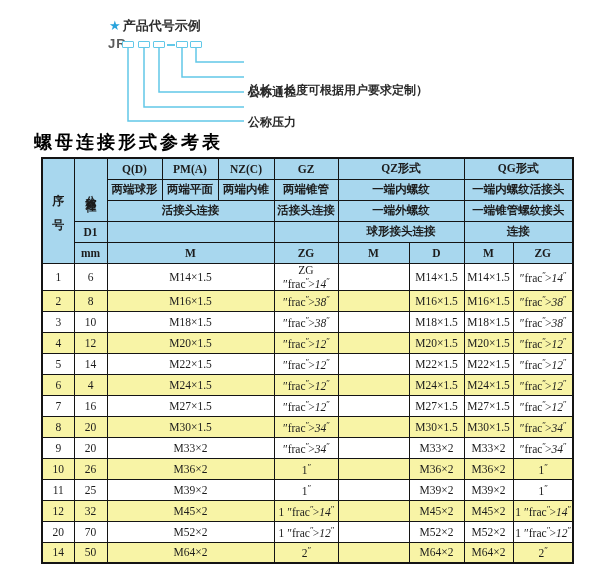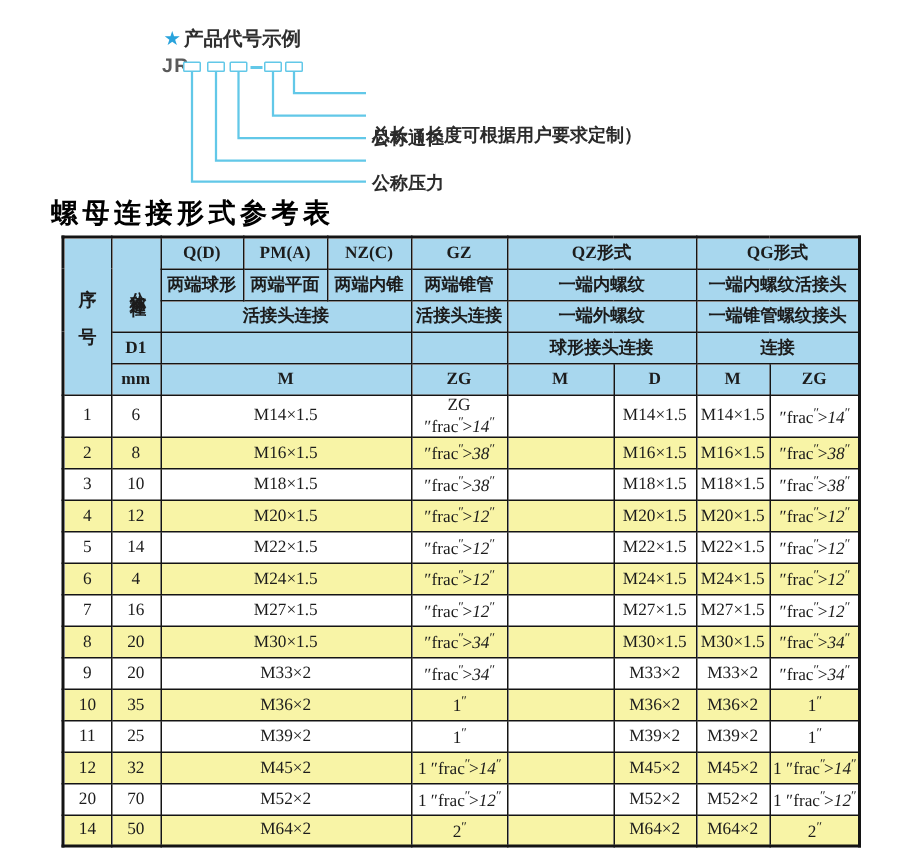--- a/index.html
+++ b/index.html
@@ -235,21 +235,21 @@
         <td>20</td>
         <td colspan="3">M33×2</td>
         <td><span class="&lt;span">″</span>frac<span class="inch">″</span>&gt;<i>3</i><i>4</i><span class="inch">″</span></td>
         <td></td>
         <td>M33×2</td>
         <td>M33×2</td>
         <td><span class="&lt;span">″</span>frac<span class="inch">″</span>&gt;<i>3</i><i>4</i><span class="inch">″</span></td>
       </tr>
       <tr class="alt">
         <td>10</td>
-        <td>35</td>
+        <td>26</td>
         <td colspan="3">M36×2</td>
         <td>1<span class="inch">″</span></td>
         <td></td>
         <td>M36×2</td>
         <td>M36×2</td>
         <td>1<span class="inch">″</span></td>
       </tr>
       <tr>
         <td>11</td>
         <td>25</td>

